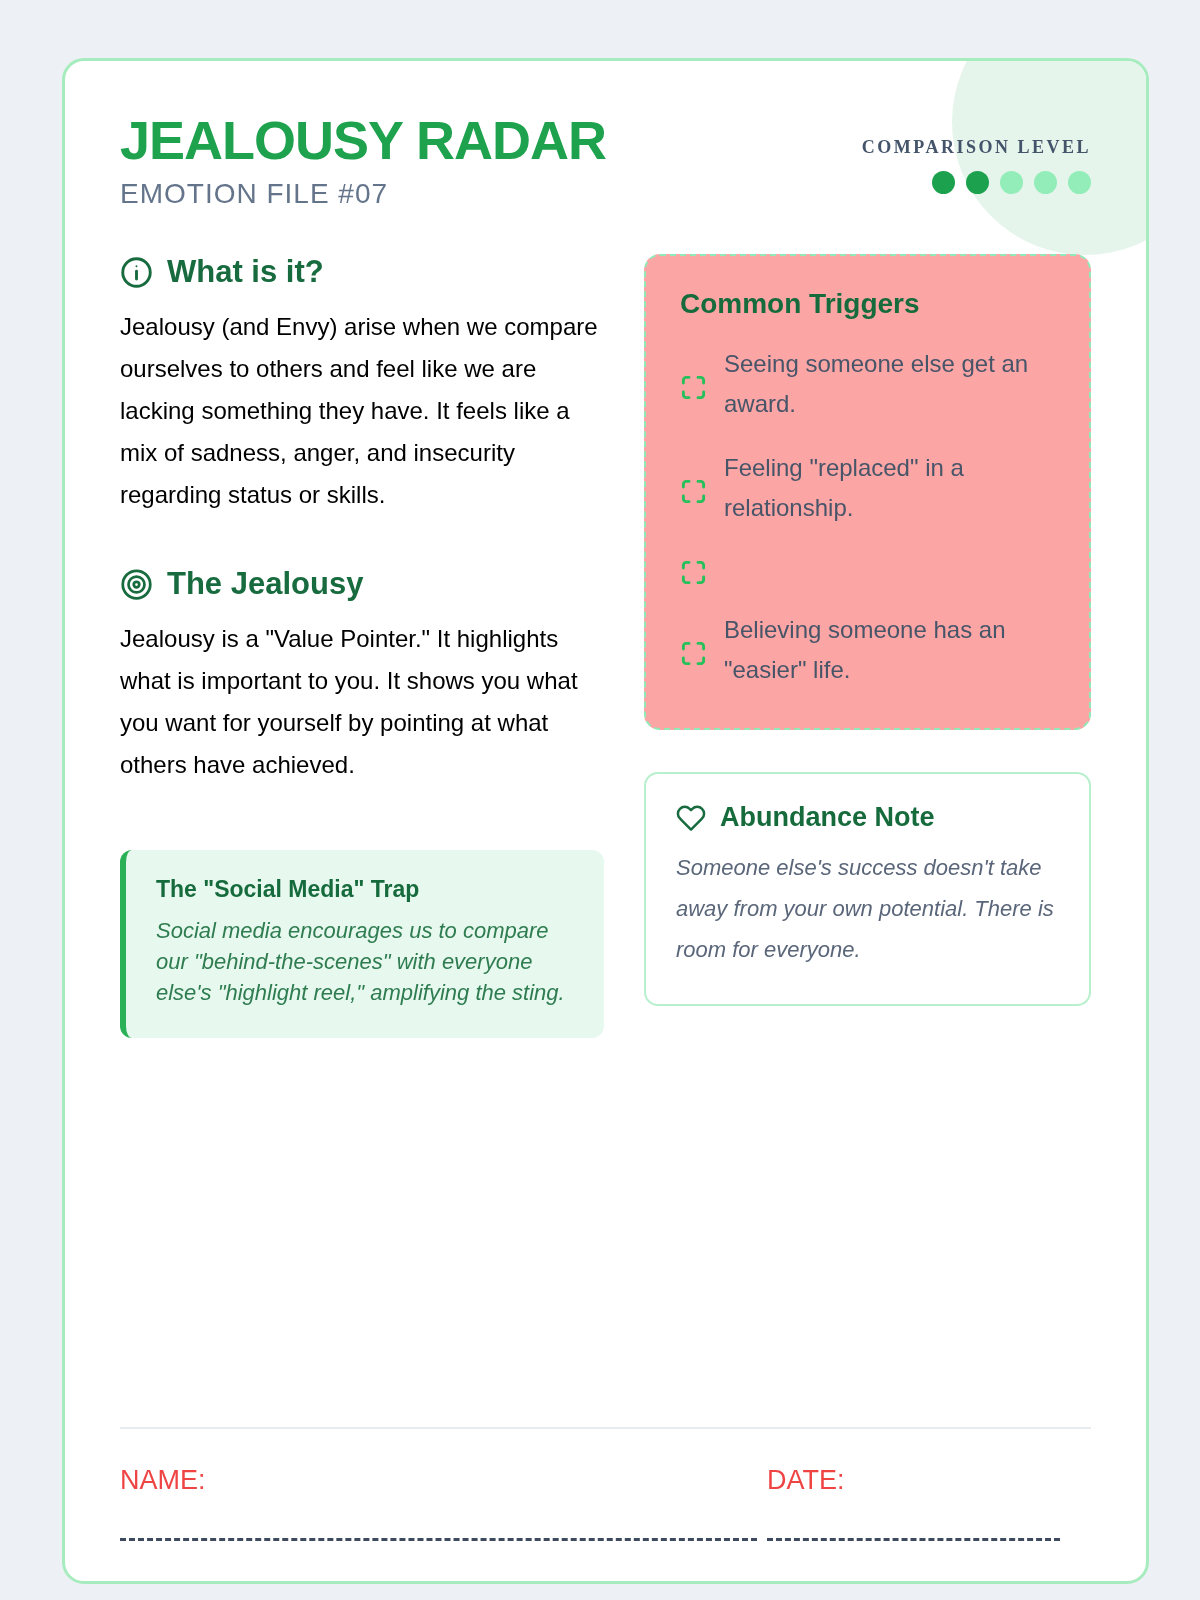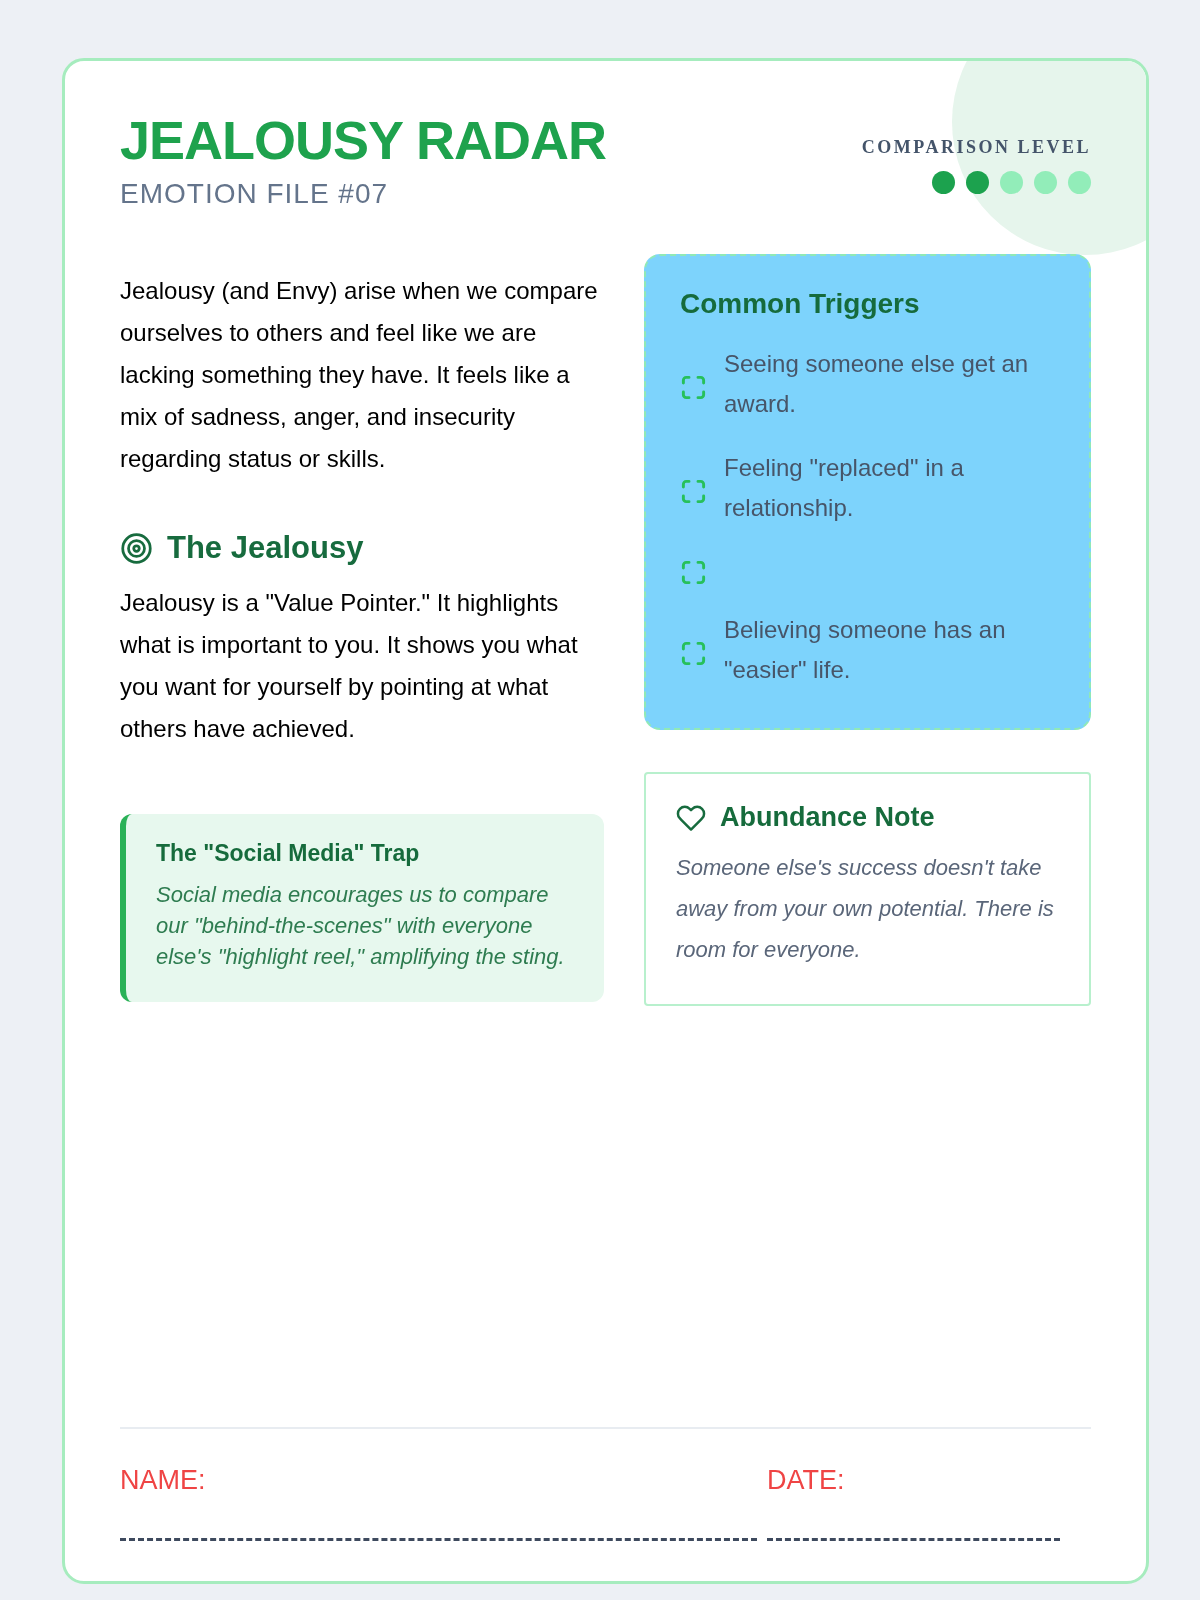--- a/index.html
+++ b/index.html
@@ -52,37 +52,37 @@
     margin-top:64px; width:484px; box-sizing:border-box;
     background:#e7f8ee;
     border-left:6px solid #2ab157;
     border-radius:12px;
     padding:26px 30px 30px 30px;
   }
   .trap-title { font-size:23px; font-weight:700; color:#166b3c; }
   .trap-body { margin-top:12px; font-style:italic; font-size:22px; line-height:31px; color:#2e7c50; }
 
   .triggers {
-    background:#7dd3fc;
+    background:#fca5a5;
     border:2px dashed #90e9b6;
     border-radius:16px;
     padding:32px 34px 38px 34px;
     box-sizing:border-box;
   }
   .triggers-title { font-size:28px; font-weight:700; color:#166b3c; }
   .trigger { display:flex; align-items:center; gap:17px; margin-top:24px; }
   .trigger .scan { flex:none; margin-top:7px; }
   .trigger svg { width:27px; height:27px; display:block; }
   .trigger-text { font-size:24px; line-height:40px; color:#475569; }
 
   .abundance {
     margin-top:42px;
     background:#ffffff;
     border:2px solid #b8f0cd;
-    border-radius:4px;
+    border-radius:14px;
     padding:28px 30px 34px 30px;
   }
   .ab-head { display:flex; align-items:center; gap:14px; font-size:27px; font-weight:700; color:#166b3c; }
   .ab-head svg { width:30px; height:30px; flex:none; }
   .ab-body { margin-top:14px; font-style:italic; font-size:22px; line-height:41px; color:#5a6679; }
 
   
   .footer { position:absolute; left:55px; right:55px; top:1366px; }
   .footer-divider { border-top:2px solid #e8ecf1; }
   .footer-row { display:flex; gap:10px; margin-top:36px; }
@@ -112,20 +112,28 @@
             <span class="dot" style="background: rgb(146, 237, 185);"></span>
             <span class="dot" style="background: rgb(146, 237, 185);"></span>
           </div>
       </div>
     </div>
 
     <main>
       <div class="col-left">
 
         <section>
+          <div class="sec-head">
+            <svg viewBox="0 0 24 24" fill="none" stroke="#176b3e" stroke-width="2.1" stroke-linecap="round">
+              <circle cx="12" cy="12" r="10"></circle>
+              <line x1="12" y1="11" x2="12" y2="16.8"></line>
+              <circle cx="12" cy="7.4" r="0.7" fill="#176b3e" stroke="none"></circle>
+            </svg>
+            <span>What is it?</span>
+          </div>
           <p class="body">Jealousy (and Envy) arise when we compare ourselves to others and feel like we are lacking something they have. It feels like a mix of sadness, anger, and insecurity regarding status or skills.</p>
         </section>
 
         <section class="purpose">
           <div class="sec-head">
             <svg viewBox="0 0 24 24" fill="none" stroke="#176b3e" stroke-width="2">
               <circle cx="12" cy="12" r="10"></circle>
               <circle cx="12" cy="12" r="5.8"></circle>
               <circle cx="12" cy="12" r="2"></circle>
             </svg>

